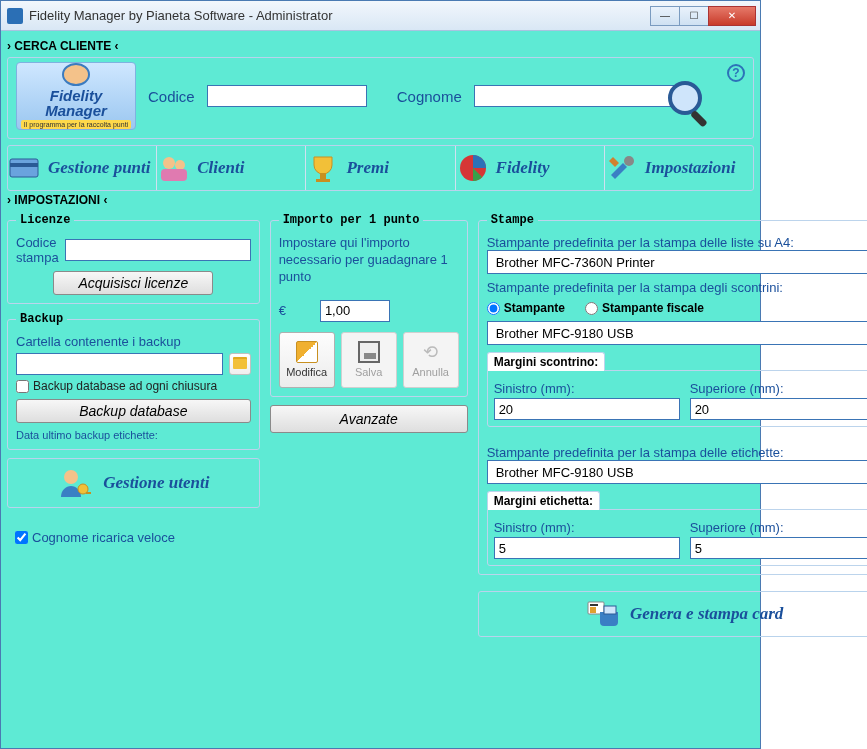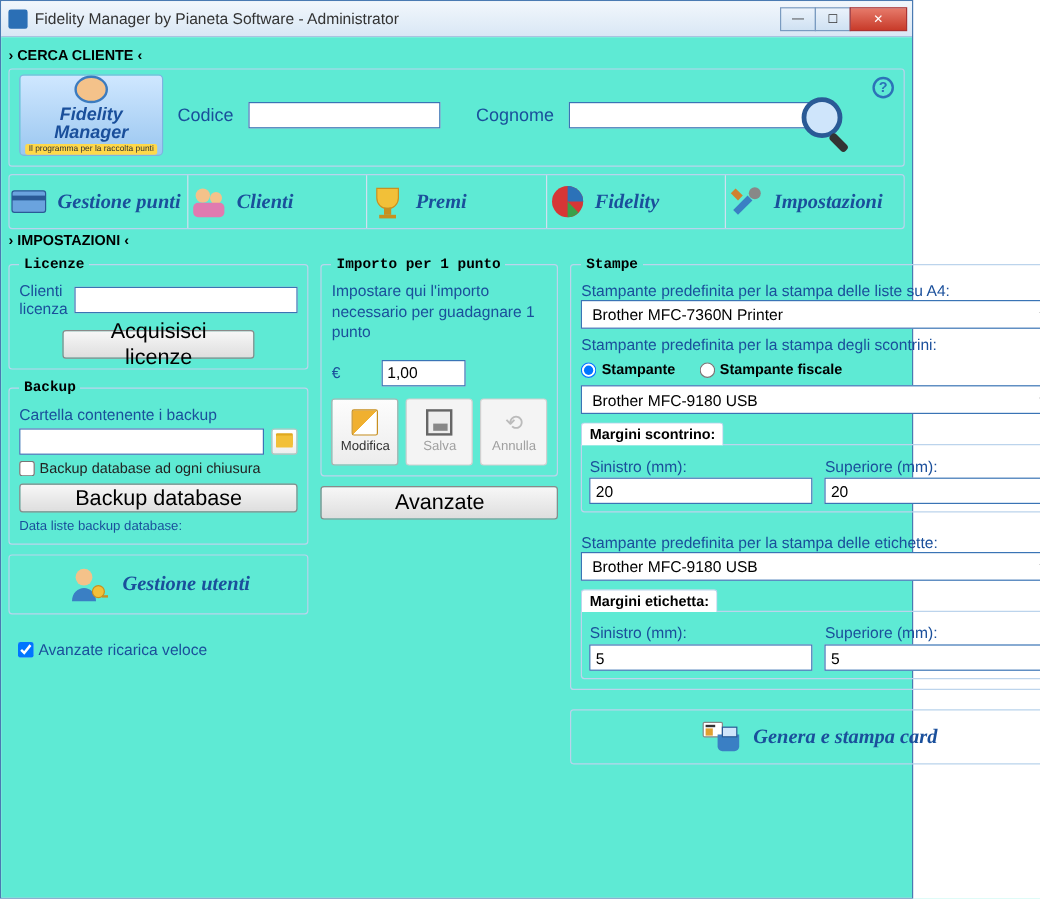--- a/index.html
+++ b/index.html
@@ -181,26 +181,27 @@
   color: #000;
   padding: 0 4px;
   font-family: Liberation Mono, monospace;
 }
 .blue-label { color: #1a4f9b; font-size: 13px; }
 .btn {
   border: 1px solid #8a8a8a;
   background: linear-gradient(to bottom, #f7f7f7, #dedede);
   border-radius: 3px;
   padding: 3px 10px;
-  font-size: 18px;
+  font-size: 14px;
   cursor: pointer;
   height: 24px;
   display: inline-flex;
   align-items: center;
   justify-content: center;
+  font-style: italic;
 }
 .row { display: flex; align-items: center; gap: 6px; }
 .folder-icon {
   width: 22px; height: 22px;
   border: 1px solid #c0c0c0;
   border-radius: 3px;
   background: linear-gradient(to bottom, #fff, #eee);
   display: flex; align-items: center; justify-content: center;
 }
 .folder-icon-inner {
@@ -409,21 +410,21 @@
     </div>
 
     <div class="group-title">› IMPOSTAZIONI ‹</div>
 
     <div class="settings-area">
 
       <div class="col col1">
         <fieldset>
           <legend>Licenze</legend>
           <div class="row" style="margin-bottom:6px">
-            <span class="blue-label">Clienti licenza</span>
+            <span class="blue-label">Codice stampa</span>
             <input class="text-input" style="flex: 1 1 0%;" value="">
           </div>
           <div style="text-align:center">
             <button class="btn" style="width:160px">Acquisisci licenze</button>
           </div>
         </fieldset>
 
         <fieldset>
           <legend>Backup</legend>
           <div class="blue-label">Cartella contenente i backup</div>
@@ -431,38 +432,38 @@
             <input class="text-input" style="flex: 1 1 0%;" value="">
             <div class="folder-icon">
               <div class="folder-icon-inner"></div>
             </div>
           </div>
           <label class="checkbox-row">
             <input type="checkbox" style="">
             <span>Backup database ad ogni chiusura</span>
           </label>
           <button class="btn" style="width:100%;margin-top:6px">Backup database</button>
-          <div class="mini-note" style="margin-top:6px">Data liste backup database:</div>
+          <div class="mini-note" style="margin-top:6px">Data ultimo backup etichette:</div>
         </fieldset>
 
         <div class="user-mgmt-btn">
           <span class="user-mgmt-icon">
             <svg width="36" height="36" viewBox="0 0 36 36">
                 <circle cx="14" cy="12" r="7" fill="#f4c28a"></circle>
                 <path d="M4 32c0-7 5-11 10-11s10 4 10 11z" fill="#3a7fc4"></path>
                 <circle cx="26" cy="24" r="5" fill="#f2c038" stroke="#c89020"></circle>
                 <rect x="29" y="27" width="5" height="2" fill="#c89020"></rect>
               </svg>
           </span>
           <span class="script-label">Gestione utenti</span>
         </div>
 
         <label class="checkbox-row blue" style="margin-top:14px;margin-left:8px">
           <input type="checkbox" checked="" style="">
-          <span>Avanzate ricarica veloce</span>
+          <span>Cognome ricarica veloce</span>
         </label>
       </div>
 
       <div class="col col2">
         <fieldset>
           <legend>Importo per 1 punto</legend>
           <div class="blue-label" style="font-size:13px;line-height:1.3">Impostare qui l'importo necessario per guadagnare 1 punto</div>
           <div class="row" style="margin-top:14px">
             <span class="blue-label">€</span>
             <input class="text-input" style="width: 70px; margin-left: 28px;" value="1,00">

